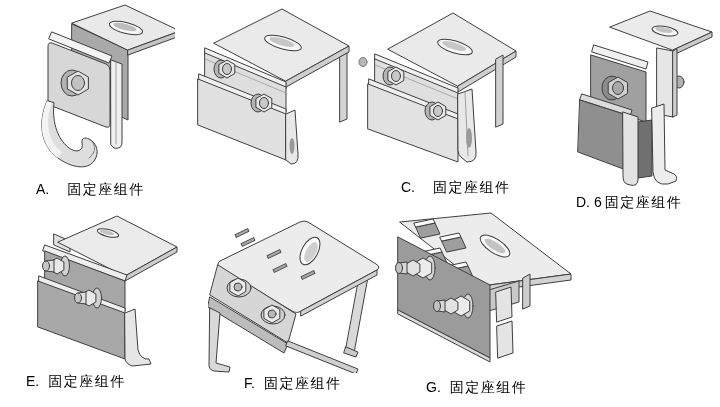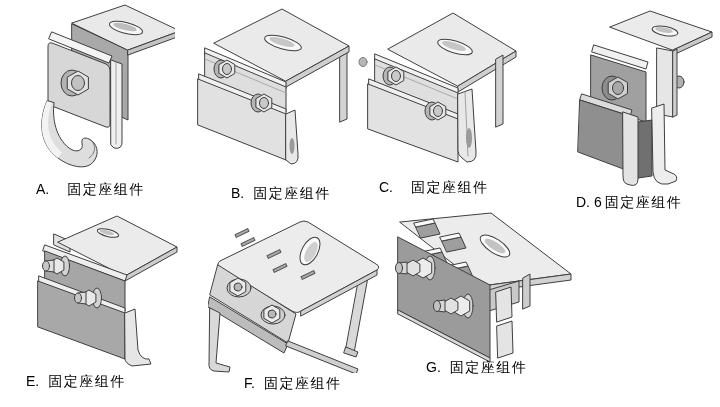--- a/index.html
+++ b/index.html
@@ -304,32 +304,29 @@
           <path d="M113,82 L128,77 L129,107 L114,112 Z" fill="#e4e4e4"></path>
           <path d="M114,116 L129,111 L130,143 L115,148 Z" fill="#e4e4e4"></path>
         </g>
       </g>
     </svg>
   </figure>
 
   <div class="caption cap-wide" style="left:36px;top:181px">
     <span class="cap-letter">A.</span><span class="cap-name">固定座组件</span>
   </div>
-  <div class="caption" style="left:231px;top:185px">
-    <span class="cap-letter">B.</span><span class="cap-name">固定座组件</span>
-  </div>
-  <div class="caption cap-wide" style="left:379px;top:179px">
+  <div class="caption cap-wide" style="left:401px;top:179px">
     <span class="cap-letter">C.</span><span class="cap-name">固定座组件</span>
   </div>
   <div class="caption cap-tight" style="left:576px;top:194px">
     <span class="cap-letter">D. 6</span><span class="cap-name">固定座组件</span>
   </div>
   <div class="caption" style="left:26px;top:373px">
     <span class="cap-letter">E.</span><span class="cap-name">固定座组件</span>
   </div>
   <div class="caption" style="left:244px;top:375px">
     <span class="cap-letter">F.</span><span class="cap-name">固定座组件</span>
   </div>
-  <div class="caption" style="left:426px;top:359px">
+  <div class="caption" style="left:426px;top:379px">
     <span class="cap-letter">G.</span><span class="cap-name">固定座组件</span>
   </div>
 
 </div>
 
 </body></html>

